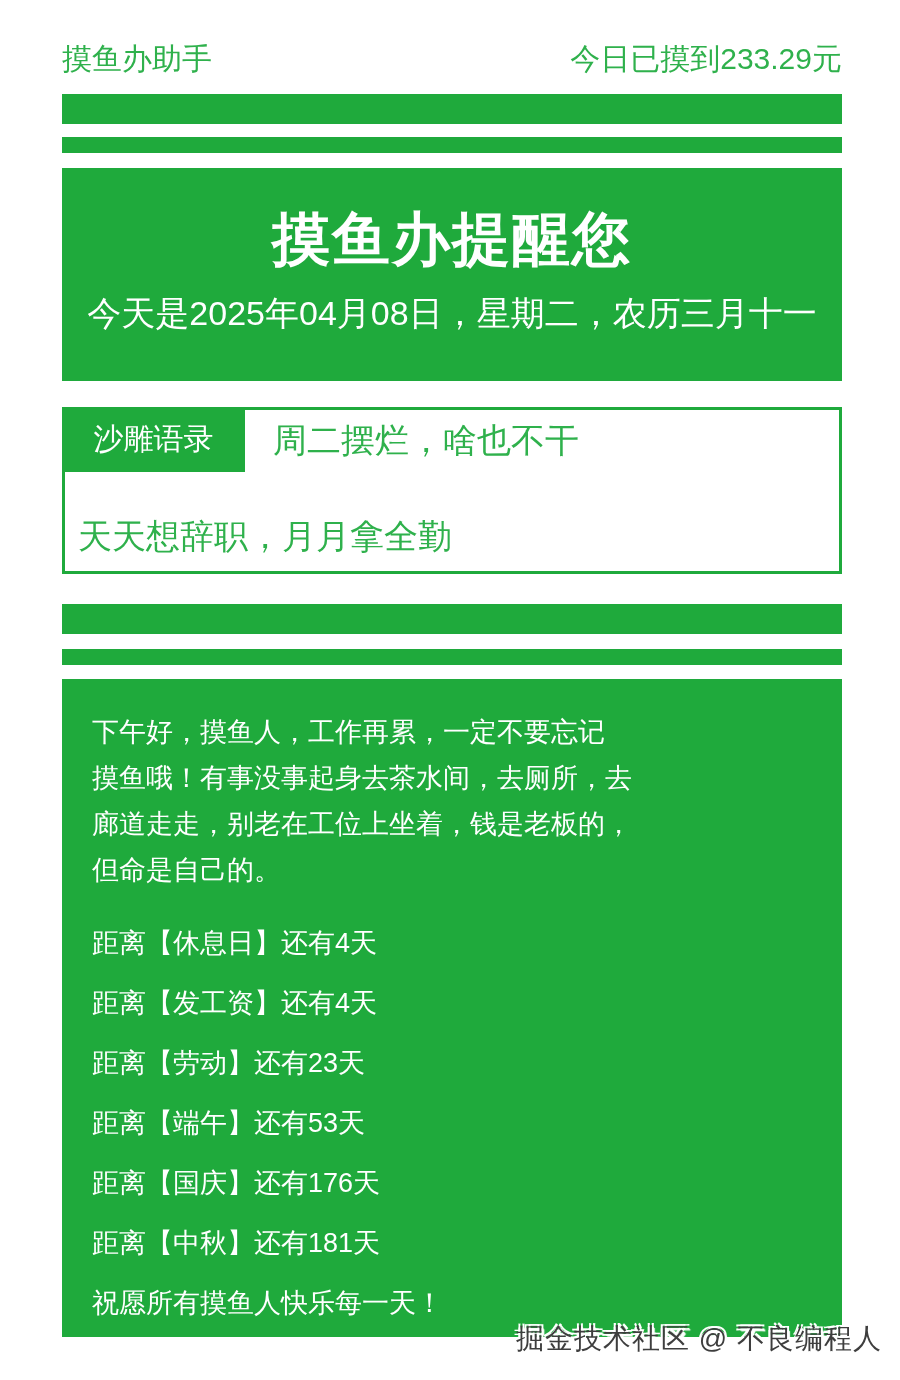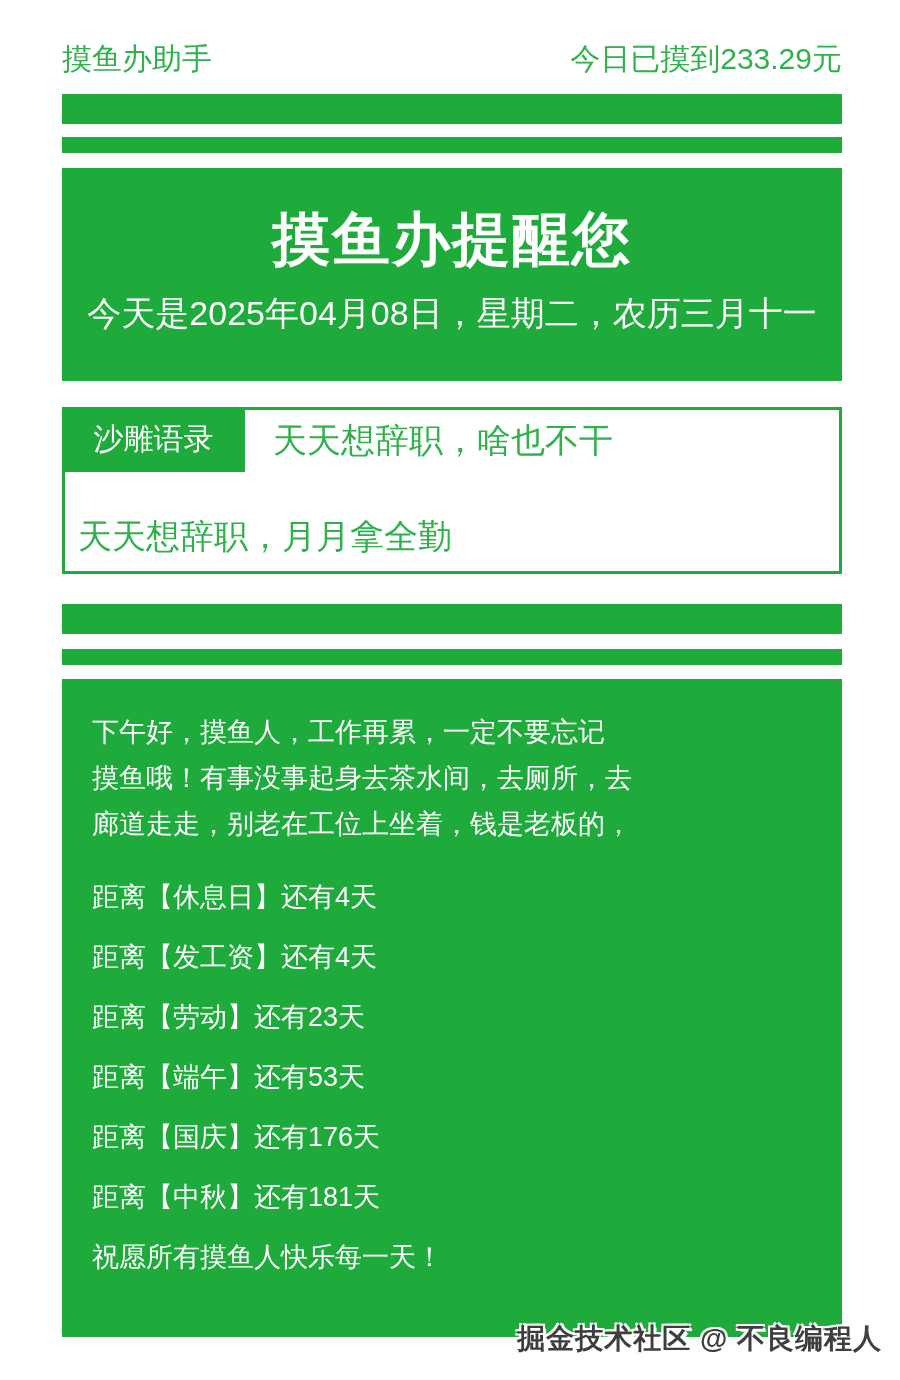--- a/index.html
+++ b/index.html
@@ -114,21 +114,21 @@
   .countdowns { margin-top: 20px; }
   .countdown-line, .wish-line { line-height: 60px; }
 
   
   .watermark {
     position: absolute;
     top: 1322px;
     right: 18px;
     font-size: 28px;
     line-height: 34px;
-    font-weight: 700;
+    font-weight: 400;
     color: #3e3e3e;
     letter-spacing: 1px;
     text-shadow:
       2px 2px 0 #ffffff,
      -2px 2px 0 #ffffff,
       2px -2px 0 #ffffff,
      -2px -2px 0 #ffffff,
       3px 3px 1px #ffffff;
   }
 </style>
@@ -146,33 +146,34 @@
   <div class="stripe stripe-thin mt13"></div>
 
   <section class="banner">
     <h1 class="banner-title">摸鱼办提醒您</h1>
     <div class="banner-date">今天是2025年04月08日，星期二，农历三月十一</div>
   </section>
 
   <section class="quote-box">
     <div class="quote-row">
       <div class="quote-label">沙雕语录</div>
-      <div class="quote-top">天天想辞职，啥也不干</div>
+      <div class="quote-top">周二摆烂，啥也不干</div>
     </div>
     <div class="quote-bottom">天天想辞职，月月拿全勤</div>
   </section>
 
   <div class="stripe stripe-thick mt30"></div>
   <div class="stripe stripe-thin mt15"></div>
 
   <section class="main-block">
     <div class="para">
       <div class="para-line">下午好，摸鱼人，工作再累，一定不要忘记</div>
       <div class="para-line">摸鱼哦！有事没事起身去茶水间，去厕所，去</div>
       <div class="para-line">廊道走走，别老在工位上坐着，钱是老板的，</div>
+      <div class="para-line">但命是自己的。</div>
     </div>
     <div class="countdowns">
       <div class="countdown-line">距离【休息日】还有4天</div>
       <div class="countdown-line">距离【发工资】还有4天</div>
       <div class="countdown-line">距离【劳动】还有23天</div>
       <div class="countdown-line">距离【端午】还有53天</div>
       <div class="countdown-line">距离【国庆】还有176天</div>
       <div class="countdown-line">距离【中秋】还有181天</div>
       <div class="wish-line">祝愿所有摸鱼人快乐每一天！</div>
     </div>

